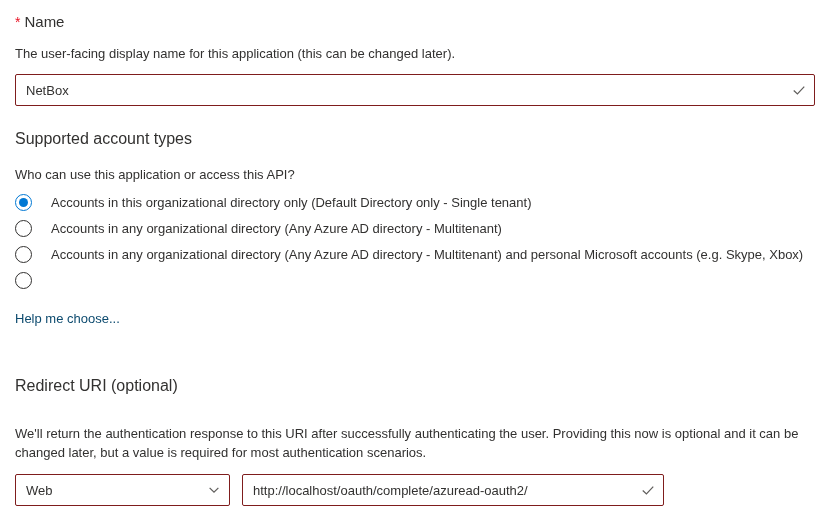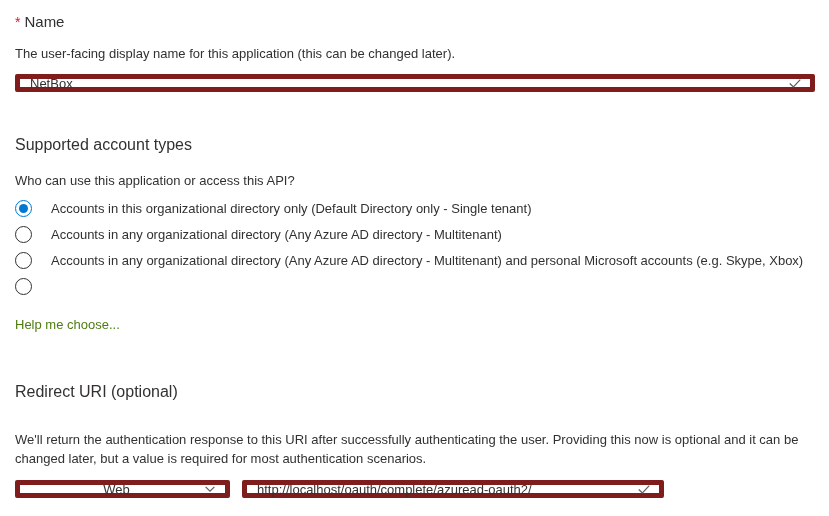--- a/index.html
+++ b/index.html
@@ -33,22 +33,22 @@
   }
   .desc-text {
     font-size: 13px;
     line-height: 17px;
     color: #323130;
   }
   #name-desc { margin-top: 13px; }
 
   .field {
     box-sizing: border-box;
-    height: 18px;
-    border: 5px solid #7f1d1d;
+    height: 32px;
+    border: 1px solid #7f1d1d;
     border-radius: 2px;
     background: #ffffff;
     display: flex;
     align-items: center;
     padding: 0 8px 0 0;
   }
   .field input {
     flex: 1;
     border: none;
     outline: none;
@@ -62,21 +62,21 @@
   #name-field {
     width: 800px;
     margin-top: 12px;
   }
   .field-icon {
     flex: 0 0 auto;
     width: 14px;
     height: 14px;
   }
 
-  #account-types-title { margin-top: 42px; }
+  #account-types-title { margin-top: 22px; }
   #account-question { margin-top: 17px; }
 
   #radio-group { margin-top: 6px; }
   .radio-row {
     display: flex;
     align-items: center;
     height: 26px;
     cursor: default;
   }
   .radio {
@@ -105,41 +105,40 @@
     font-size: 13px;
     color: #323130;
     white-space: nowrap;
     margin-left: 10px;
   }
 
   #help-link {
     display: inline-block;
     margin-top: 18px;
     font-size: 13px;
-    color: #4d7c0f;
+    color: #0c4a6e;
     text-decoration: none;
     cursor: pointer;
   }
 
   #redirect-title { margin-top: 48px; }
   #redirect-desc {
     margin-top: 28px;
     max-width: 800px;
     line-height: 19px;
   }
 
   #redirect-fields {
     margin-top: 12px;
     display: flex;
     gap: 12px;
   }
   #platform-select {
     width: 215px;
     cursor: pointer;
-    text-align: center;
   }
   #platform-select .select-value {
     flex: 1;
     font-size: 13px;
     color: #323130;
     padding-left: 10px;
   }
   #redirect-uri-field {
     width: 422px;
   }

